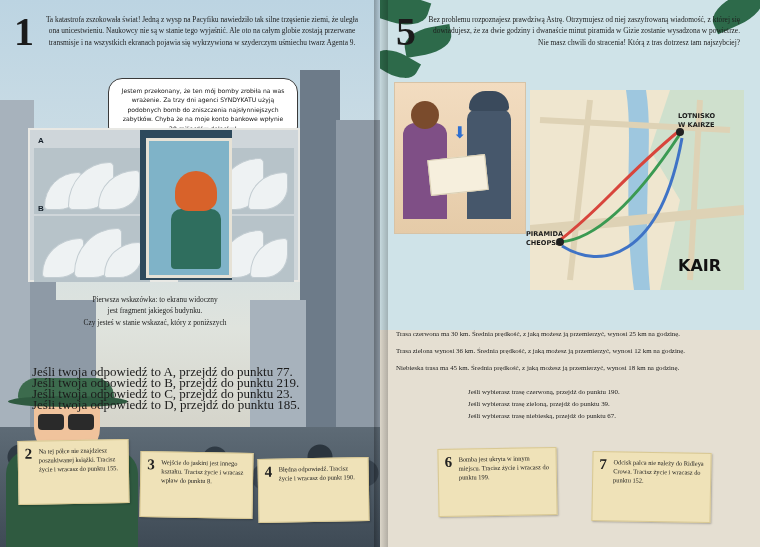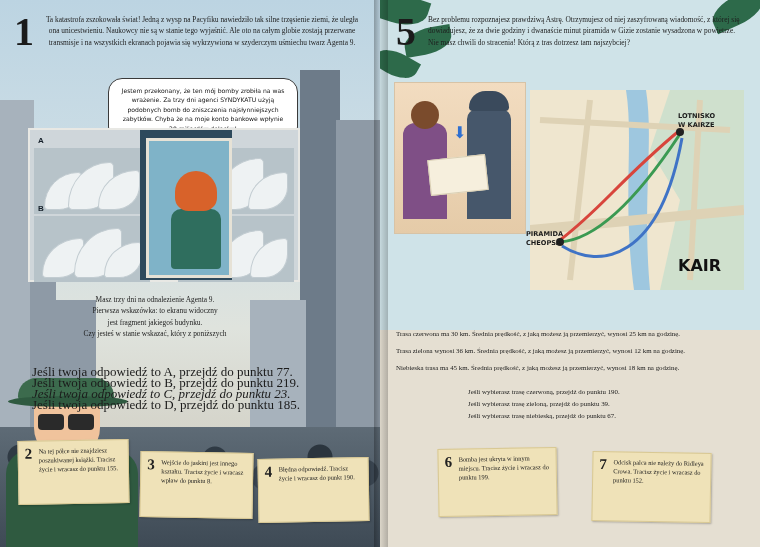--- a/index.html
+++ b/index.html
@@ -164,29 +164,28 @@
           <div class="girl">
             <div class="body"></div>
             <div class="face2"></div>
             <div class="hair"></div>
           </div>
         </div>
       </div>
     </div>
 
     <div style="position:absolute;left:40px;top:294px;width:230px;text-align:center;">
-      <div class="para">Masz trzy dni na odnalezienie Agenta 9.</div>
       <div class="para">Pierwsza wskazówka: to ekranu widoczny</div>
       <div class="para">jest fragment jakiegoś budynku.</div>
       <div class="para" style="">Czy jesteś w stanie wskazać, który z poniższych</div>
     </div>
 
     <div class="opt-left" style="top:366px;">Jeśli twoja odpowiedź to A, przejdź do punktu 77.</div>
     <div class="opt-left" style="top:377px;">Jeśli twoja odpowiedź to B, przejdź do punktu 219.</div>
-    <div class="opt-left" style="top:388px;font-style:italic;">Jeśli twoja odpowiedź to C, przejdź do punktu 23.</div>
+    <div class="opt-left" style="top:388px;">Jeśli twoja odpowiedź to C, przejdź do punktu 23.</div>
     <div class="opt-left" style="top:399px;">Jeśli twoja odpowiedź to D, przejdź do punktu 185.</div>
 
     <div class="note" style="left:18px;top:440px;width:96px;height:52px;transform:rotate(-1deg);">
       <div class="n">2</div>
       <div class="t">Na tej półce nie znajdziesz poszukiwanej książki. Tracisz życie i wracasz do punktu 155.</div>
     </div>
     <div class="note" style="left:140px;top:452px;width:98px;height:54px;transform:rotate(1deg);">
       <div class="n">3</div>
       <div class="t">Wejście do jaskini jest innego kształtu. Tracisz życie i wracasz wpław do punktu 8.</div>
     </div>
@@ -199,21 +198,21 @@
   <div class="right">
     <div class="right-top"></div>
     <div class="right-bot"></div>
 
     <div class="leaf" style="left:-8px;top:-6px;width:56px;height:30px;transform:rotate(18deg);"></div>
     <div class="leaf" style="left:24px;top:28px;width:48px;height:26px;transform:rotate(-10deg);"></div>
     <div class="leaf" style="left:-6px;top:52px;width:44px;height:24px;transform:rotate(30deg);"></div>
     <div class="leaf" style="left:330px;top:-4px;width:56px;height:28px;transform:rotate(-24deg);"></div>
 
     <div class="bignum" style="position:absolute;left:16px;top:12px;font-size:40px;">5</div>
-    <div class="para" style="position:absolute;left:48px;top:14px;width:312px;text-align:left;">Bez problemu rozpoznajesz prawdziwą Astrę. Otrzymujesz od niej zaszyfrowaną wiadomość, z której się dowiadujesz, że za dwie godziny i dwanaście minut piramida w Gizie zostanie wysadzona w powietrze. Nie masz chwili do stracenia! Którą z tras dotrzesz tam najszybciej?</div>
+    <div class="para" style="position:absolute;left:48px;top:14px;width:312px;text-align:right;">Bez problemu rozpoznajesz prawdziwą Astrę. Otrzymujesz od niej zaszyfrowaną wiadomość, z której się dowiadujesz, że za dwie godziny i dwanaście minut piramida w Gizie zostanie wysadzona w powietrze. Nie masz chwili do stracenia! Którą z tras dotrzesz tam najszybciej?</div>
 
     <div class="scene">
       <div class="sky"></div>
       <div class="w1"></div>
         <div class="h1"></div>
       <div class="m1"></div>
         <div class="hat2"></div>
       <div class="map"></div>
       <div class="arrow">⬇</div>
     </div>

